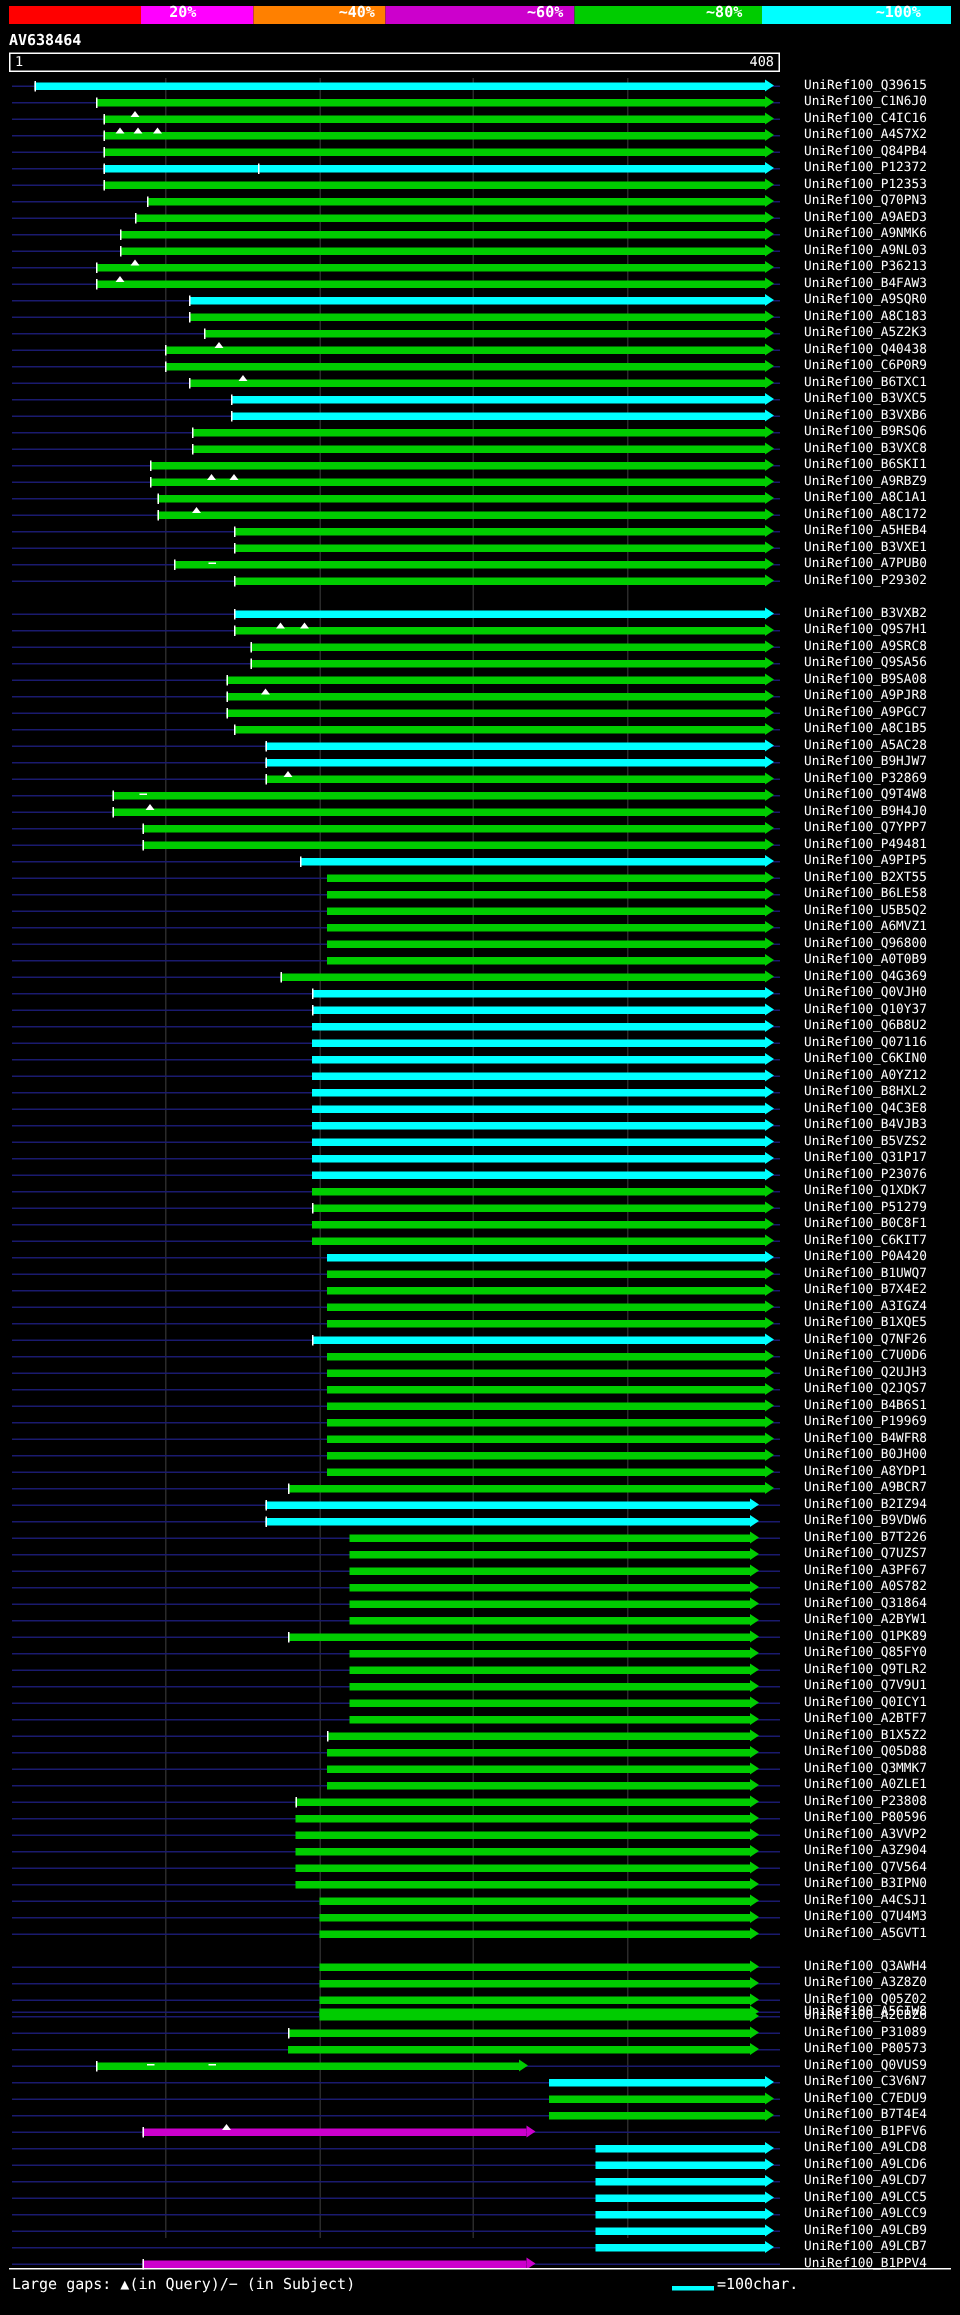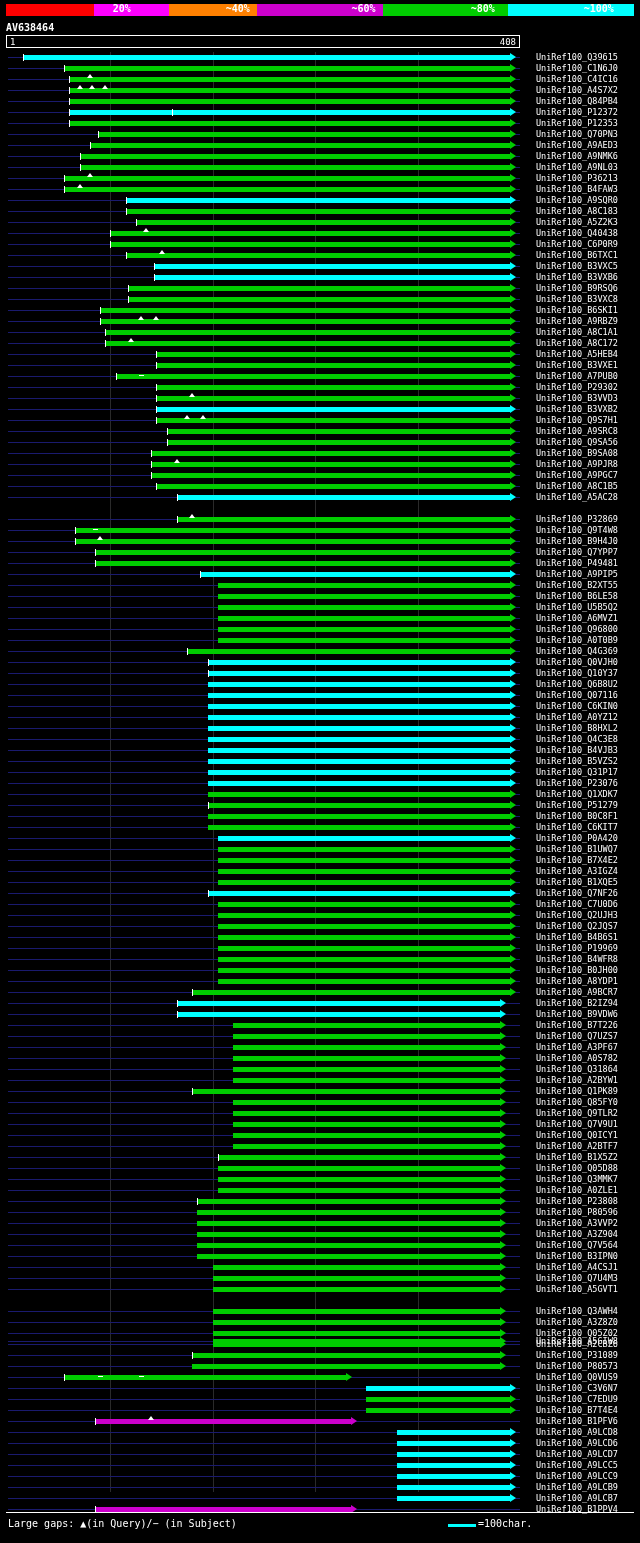--- a/index.html
+++ b/index.html
@@ -295,28 +295,20 @@
         <div class="gaps" style="left: 139.12px;"></div>
         <div class="lbl">UniRef100_A7PUB0</div>
       </div>
       <div class="row" style="top: 330px;">
         <div class="rowline"></div>
         <div class="bar" style="left: 156.48px; width: 353.4px; background: rgb(0, 204, 0);"></div>
         <div class="arrow" style="left: 509.88px; border-left: 6px solid rgb(0, 204, 0);"></div>
         <div class="tick" style="left: 156.48px;"></div>
         <div class="lbl">UniRef100_P29302</div>
       </div>
-      <div class="row" style="top: 341px;">
-        <div class="rowline"></div>
-        <div class="bar" style="left: 156.48px; width: 353.4px; background: rgb(0, 204, 0);"></div>
-        <div class="arrow" style="left: 509.88px; border-left: 6px solid rgb(0, 204, 0);"></div>
-        <div class="tick" style="left: 156.48px;"></div>
-        <div class="gapq" style="left: 189.32px;"></div>
-        <div class="lbl">UniRef100_B3VVD3</div>
-      </div>
       <div class="row" style="top: 352px;">
         <div class="rowline"></div>
         <div class="bar" style="left: 156.48px; width: 353.4px; background: rgb(0, 255, 255);"></div>
         <div class="arrow" style="left: 509.88px; border-left: 6px solid rgb(0, 255, 255);"></div>
         <div class="tick" style="left: 156.48px;"></div>
         <div class="lbl">UniRef100_B3VXB2</div>
       </div>
       <div class="row" style="top: 363px;">
         <div class="rowline"></div>
         <div class="bar" style="left: 156.48px; width: 353.4px; background: rgb(0, 204, 0);"></div>
@@ -368,20 +360,27 @@
         <div class="arrow" style="left: 509.88px; border-left: 6px solid rgb(0, 204, 0);"></div>
         <div class="tick" style="left: 156.48px;"></div>
         <div class="lbl">UniRef100_A8C1B5</div>
       </div>
       <div class="row" style="top: 440px;">
         <div class="rowline"></div>
         <div class="bar" style="left: 176.96px; width: 332.92px; background: rgb(0, 255, 255);"></div>
         <div class="arrow" style="left: 509.88px; border-left: 6px solid rgb(0, 255, 255);"></div>
         <div class="tick" style="left: 176.96px;"></div>
         <div class="lbl">UniRef100_A5AC28</div>
+      </div>
+      <div class="row" style="top: 451px;">
+        <div class="rowline"></div>
+        <div class="bar" style="left: 176.96px; width: 332.92px; background: rgb(0, 255, 255);"></div>
+        <div class="arrow" style="left: 509.88px; border-left: 6px solid rgb(0, 255, 255);"></div>
+        <div class="tick" style="left: 176.96px;"></div>
+        <div class="lbl">UniRef100_B9HJW7</div>
       </div>
       <div class="row" style="top: 462px;">
         <div class="rowline"></div>
         <div class="bar" style="left: 176.96px; width: 332.92px; background: rgb(0, 204, 0);"></div>
         <div class="arrow" style="left: 509.88px; border-left: 6px solid rgb(0, 204, 0);"></div>
         <div class="tick" style="left: 176.96px;"></div>
         <div class="gapq" style="left: 189.32px;"></div>
         <div class="lbl">UniRef100_P32869</div>
       </div>
       <div class="row" style="top: 473px;">

